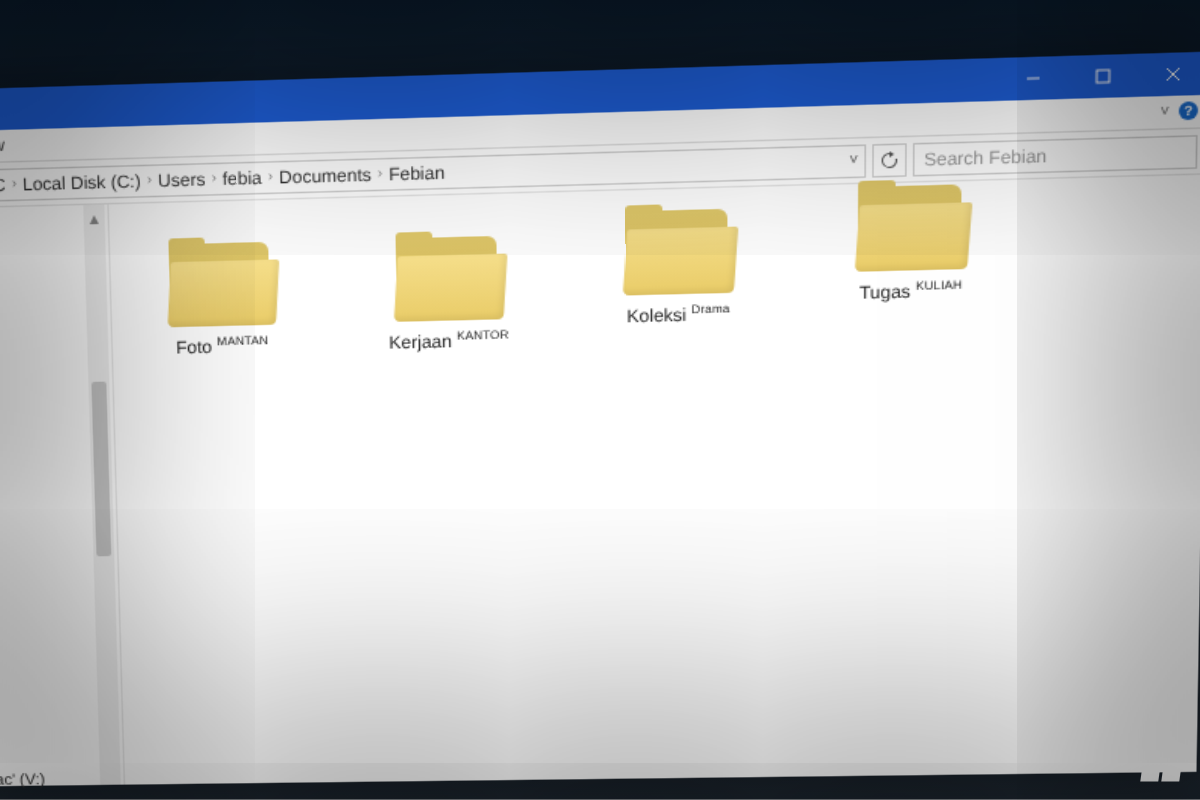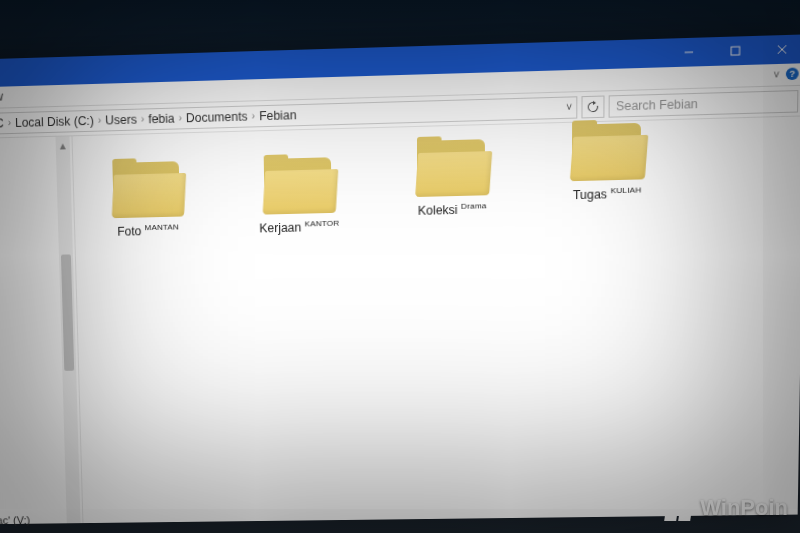--- a/index.html
+++ b/index.html
@@ -278,16 +278,15 @@
   </div>
 </div>
 
 <div class="watermark">
   <div class="win-logo">
     <span></span>
       <span></span>
       <span></span>
       <span></span>
   </div>
-  <span>WinPoin</span>
 </div>
 
 <div class="vignette"></div>
 
 </body></html>

